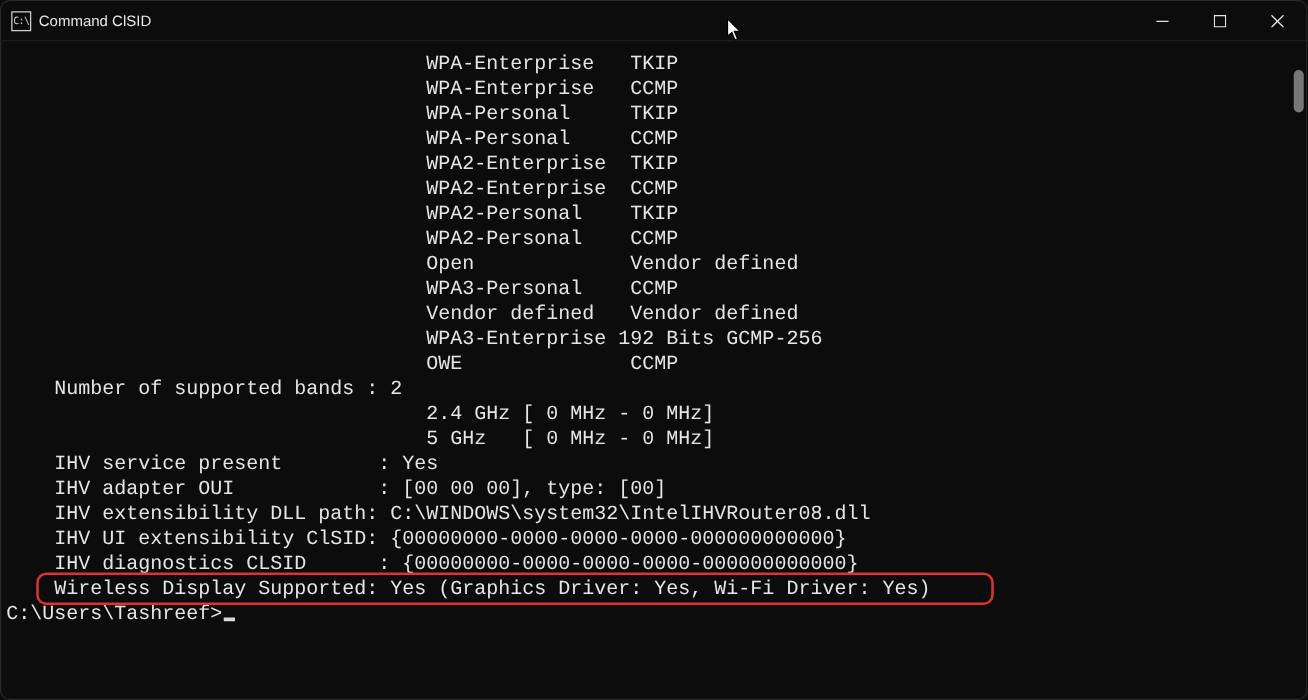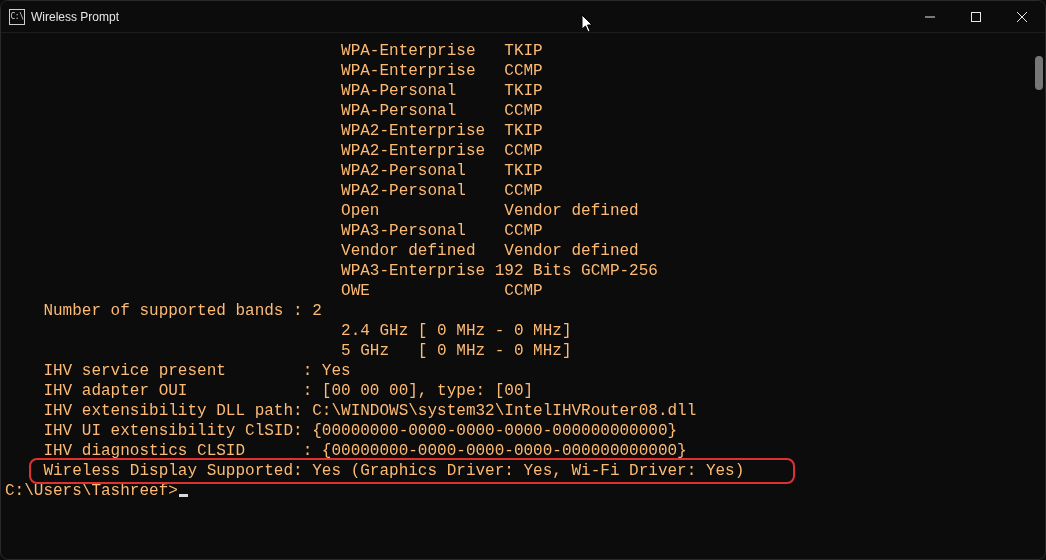--- a/index.html
+++ b/index.html
@@ -60,21 +60,21 @@
     display: flex;
     align-items: center;
     justify-content: center;
     color: #e6e6e6;
   }
   .titlebar .ctrl svg { display: block; }
   .terminal {
     flex: 1 1 auto;
     position: relative;
     padding: 8px 14px 12px 4px;
-    color: #fdba74;
+    color: #e5e5e5;
     white-space: pre;
     line-height: 20px;
     font-size: 16px;
     overflow: hidden;
   }
   .scrollbar-track {
     position: absolute;
     right: 3px;
     top: 40px;
     width: 8px;
@@ -114,21 +114,21 @@
     margin-left: 1px;
   }
 </style>
 </head>
 <body>
 
 <div class="window">
 
   <div class="titlebar">
     <span class="app-icon">C:\</span>
-    <span class="title-text">Wireless Prompt</span>
+    <span class="title-text">Command ClSID</span>
     <span class="spacer"></span>
     <div class="ctrl">
       <svg width="10" height="10" viewBox="0 0 10 10">
         <line x1="0" y1="5" x2="10" y2="5" stroke="#e6e6e6" stroke-width="1"></line>
       </svg>
     </div>
     <div class="ctrl">
       <svg width="10" height="10" viewBox="0 0 10 10">
         <rect x="0.5" y="0.5" width="9" height="9" fill="none" stroke="#e6e6e6" stroke-width="1"></rect>
       </svg>

